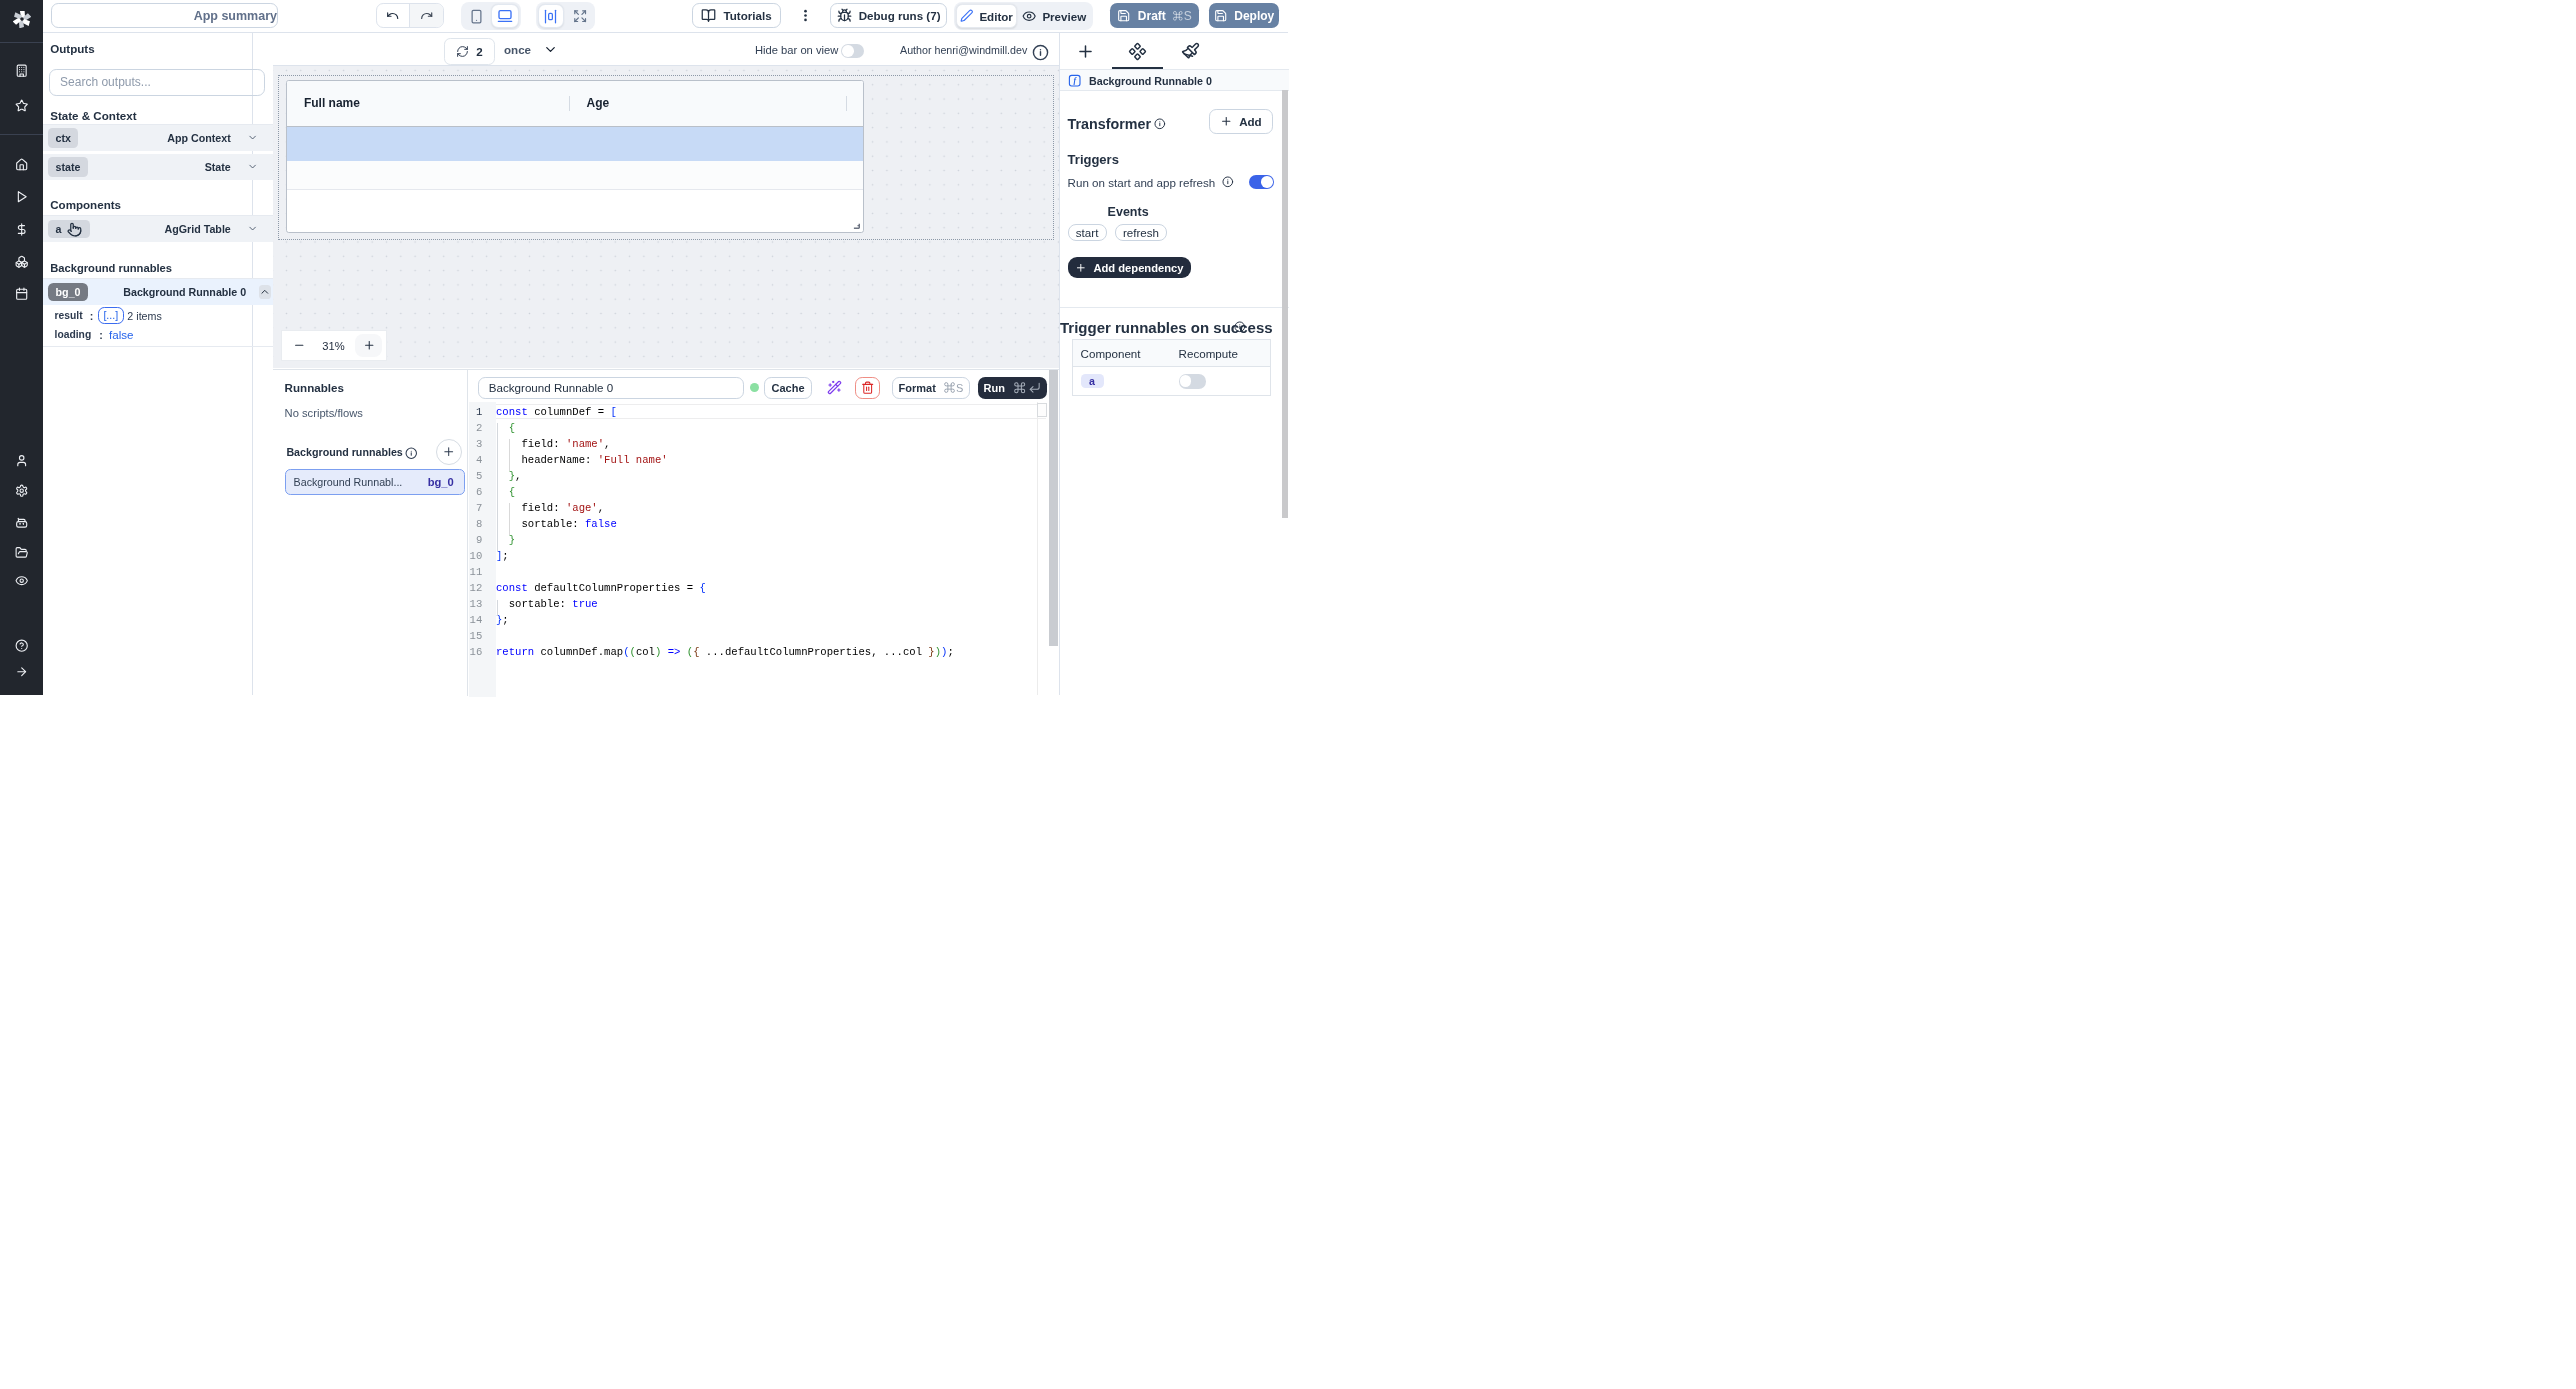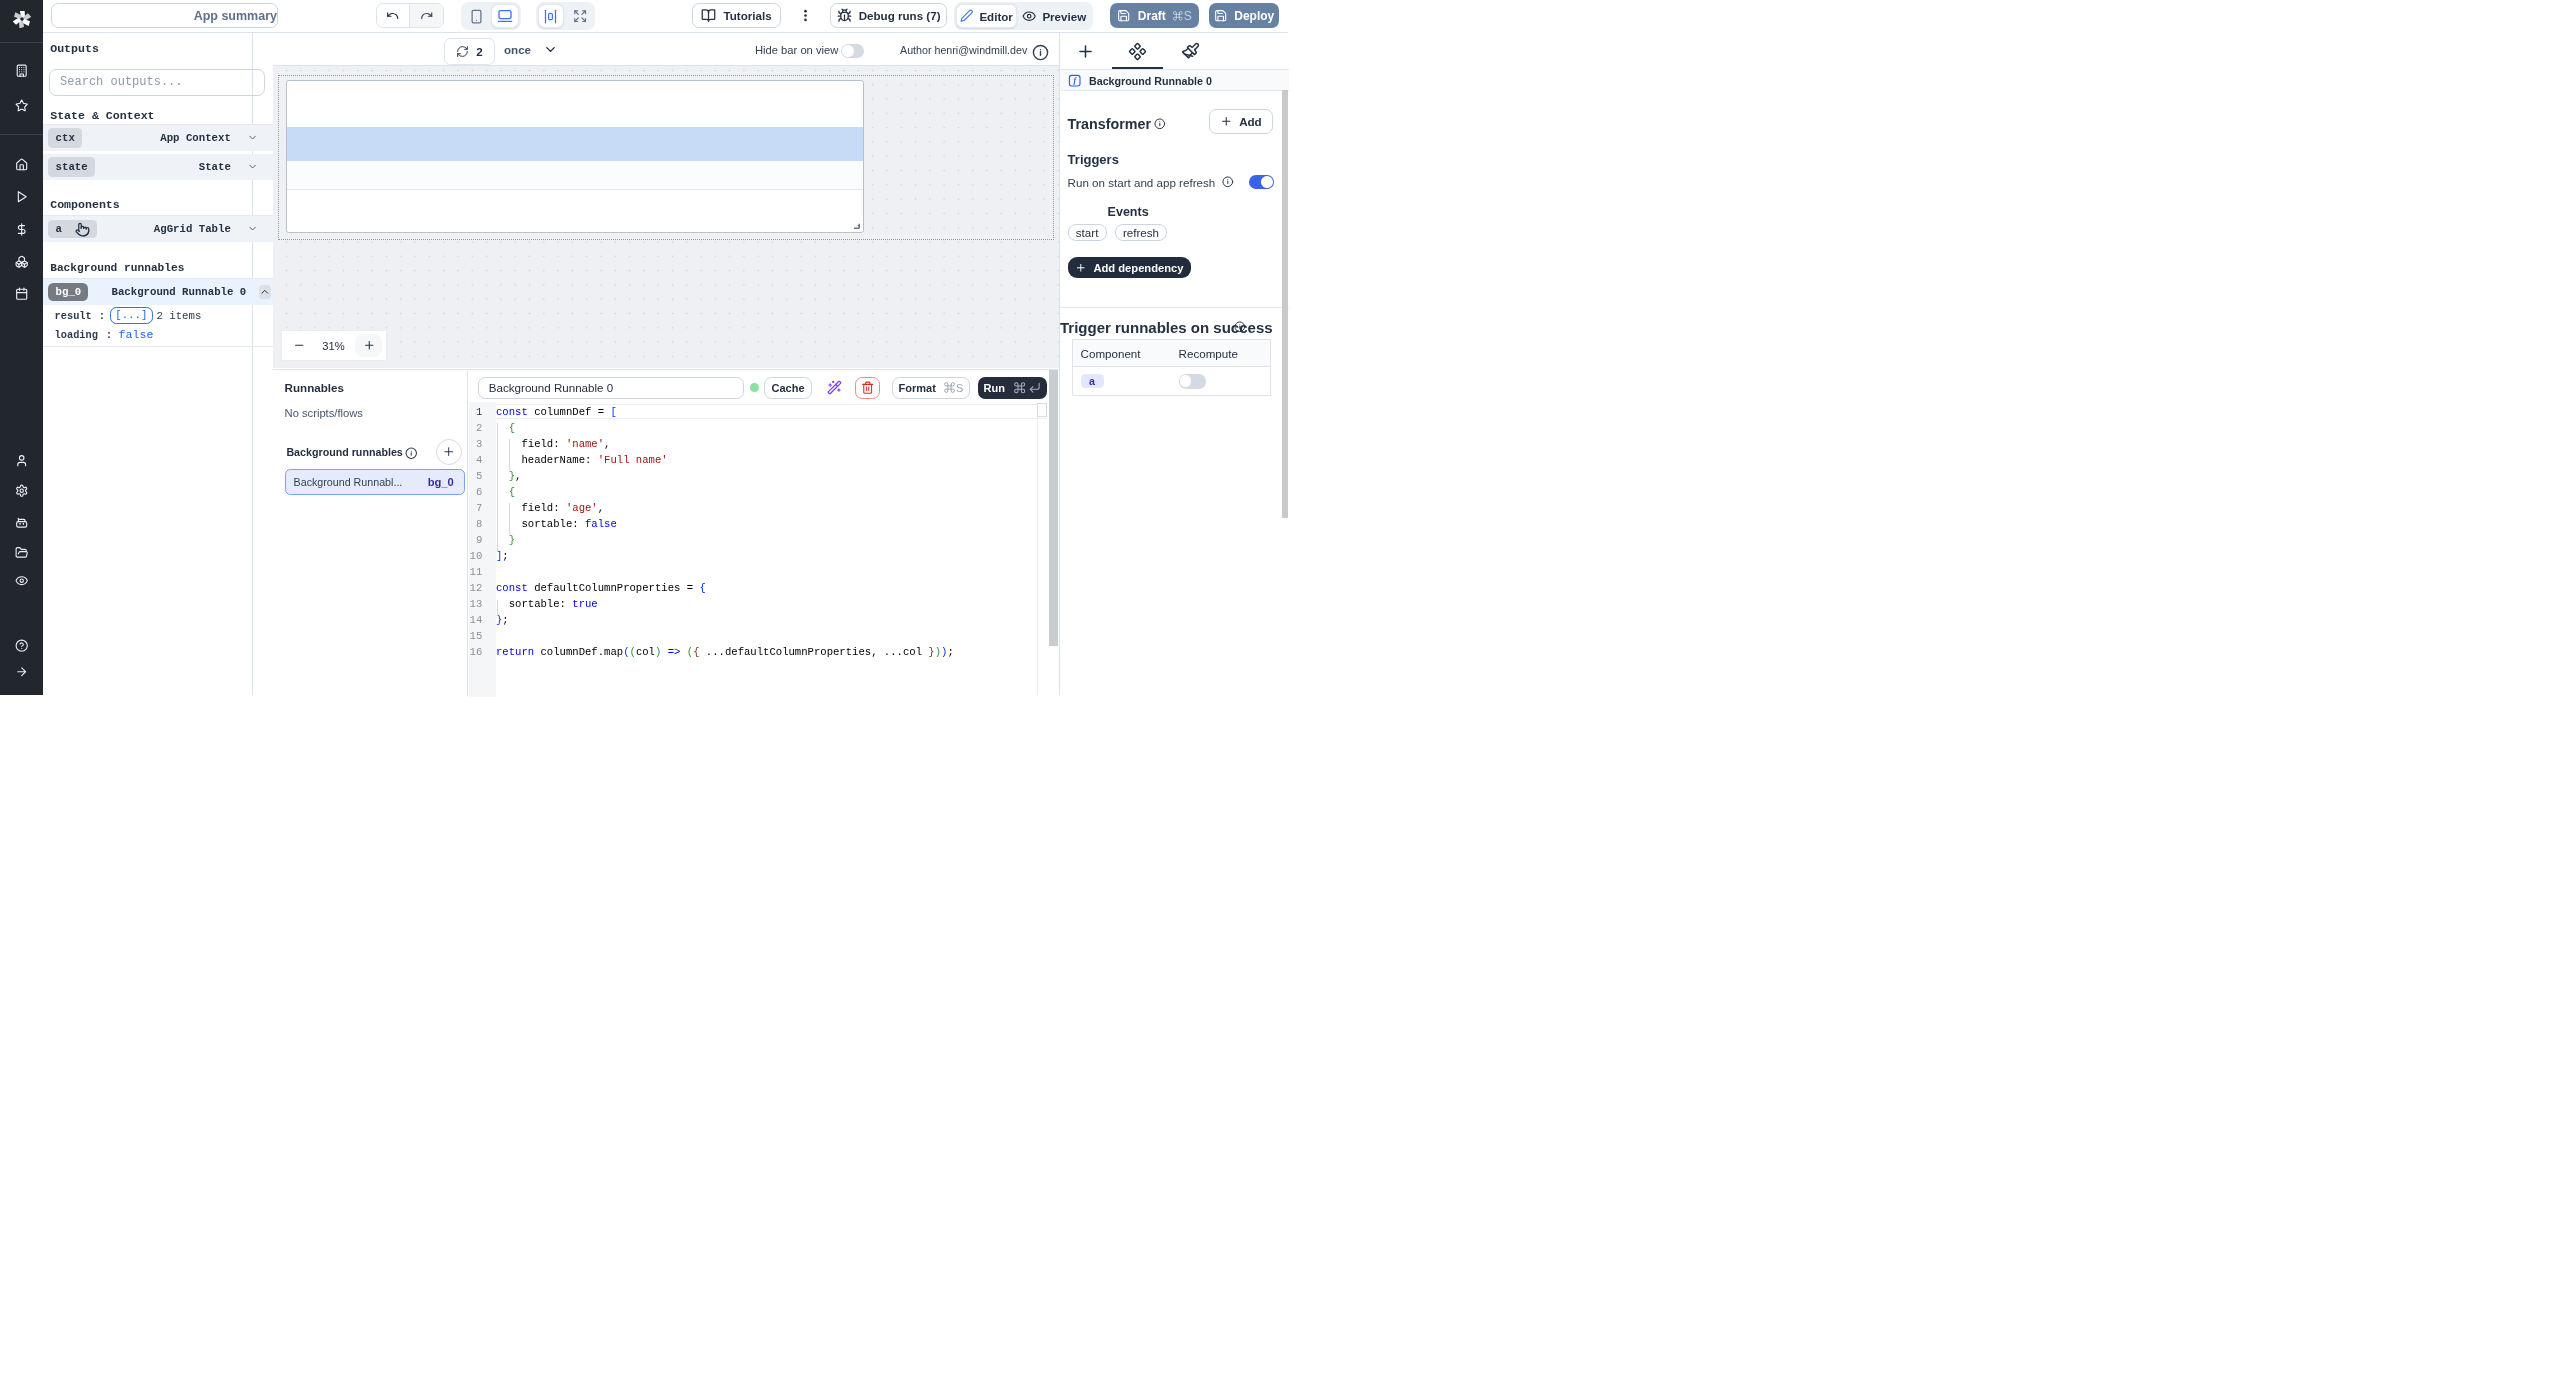--- a/index.html
+++ b/index.html
@@ -17,21 +17,21 @@
 #topbar { left:43px; top:0; width:1245px; height:33px; background:#fff; border-bottom:0.9px solid #dde3ec;text-align:right; }
 #appsummary { position:absolute; left:8px; top:2.7px; width:227px; height:25px; border:0.9px solid #cbd5e1; border-radius:7.2px; font-size:12.5px; font-weight:700; color:#61708a; line-height:24px; padding-left:11.6px; background:#fff; }
 .tbtn { position:absolute; top:3.1px; height:25px; border:0.9px solid #cbd5e1; border-radius:7.2px; background:#fff; display:flex; align-items:center; justify-content:center; color:#243142; font-size:11.6px; font-weight:700; }
 .tgroup { position:absolute; top:2.2px; height:28px; background:#eef1f6; border-radius:8px; display:flex; align-items:center; }
 .tgbtn { height:24px; width:28px; display:flex; align-items:center; justify-content:center; border-radius:7.2px; color:#64748b; }
 .tgbtn.active { background:#fff; border:0.9px solid #e2e8f0; color:#3b72f6; box-shadow:0 0.9px 1.8px rgba(0,0,0,.08); }
 .darkbtn { position:absolute; top:3.1px; height:25px; background:#6781a3; border-radius:7.2px; color:#fff; display:flex; align-items:center; justify-content:center; font-size:12px; font-weight:700; }
 .darkbtn .kbd { color:rgba(255,255,255,.62); font-weight:400; margin-left:6.3px; display:flex; align-items:center; }
 
 
-#leftpanel { left:43px; top:33px; width:210px; height:662px; background:#fff; border-right:0.9px solid #dde3ec;font-family:Liberation Mono, monospace; }
+#leftpanel { left:43px; top:33px; width:210px; height:662px; background:#fff; border-right:0.9px solid #dde3ec; }
 .lp-h { font-size:11.6px; font-weight:700; color:#243142; }
 .lp-row { position:absolute; left:0; width:230px; background:#eff2f6; display:flex; align-items:center; padding:0 15px 0 5.4px; }
 .badge { background:#d4d8df; border-radius:4.5px; font-size:10.7px; font-weight:700; color:#243142; padding:3.6px 7.2px; }
 .lp-right { margin-left:auto; display:flex; align-items:center; font-size:10.7px; font-weight:700; color:#243142; }
 .chev { width:11.2px; height:11.2px; color:#4b586c; margin-left:16px; flex:none; }
 .hr { position:absolute; left:0; width:230px; border-top:0.9px solid #e6eaf0; }
 
 
 #cheader { left:273px; top:33px; width:786px; height:33px; background:#fff; border-bottom:0.9px solid #dde3ec; }
 
@@ -311,20 +311,26 @@
   <div style="position:absolute;left:627px;top:0;height:33px;display:flex;align-items:center;font-size:10.7px;color:#334155;">Author henri@windmill.dev</div>
   <svg class="ic" width="17" height="17" viewBox="0 0 24 24" stroke-width="1.7" style="position:absolute;left:759px;top:10.7px;color:#334155">
       <circle cx="12" cy="12" r="10"></circle>
       <path d="M12 16v-5"></path>
       <path d="M12 8h.01"></path>
     </svg>
 </div>
 <div class="abs" id="canvas">
   <div id="selrect"></div>
   <div id="tablecard">
+    <div style="position:absolute;left:0;top:0;width:576px;height:46px;background:#f8fafc;border-bottom:1.3px solid #b9bfc8;">
+      <span style="position:absolute;left:17.4px;top:15px;font-size:12px;font-weight:700;color:#182230;">Full name</span>
+      <span style="position:absolute;left:300px;top:15px;font-size:12px;font-weight:700;color:#182230;">Age</span>
+      <div style="position:absolute;left:282px;top:15px;width:1.8px;height:14.3px;background:#d5dbe3;"></div>
+      <div style="position:absolute;left:559px;top:15px;width:1.8px;height:14.3px;background:#d5dbe3;"></div>
+    </div>
     <div style="position:absolute;left:0;top:46px;width:576px;height:34px;background:#c7daf6;"></div>
     <div style="position:absolute;left:0;top:80px;width:576px;height:29px;background:#fbfcfd;border-bottom:0.9px solid #e5e8ee;"></div>
     <svg width="7.2" height="7.2" viewBox="0 0 8 8" style="position:absolute;right:2.7px;bottom:2.7px;">
         <path d="M1 7h6M5 4h2M7 2v5" stroke="#6b7280" stroke-width="1.6" fill="none"></path>
       </svg>
   </div>
   <div id="zoomctl">
     <svg class="ic" width="12.5" height="12.5" viewBox="0 0 24 24" style="color:#243142;margin-left:10.7px">
         <path d="M5 12h14"></path>
       </svg>

